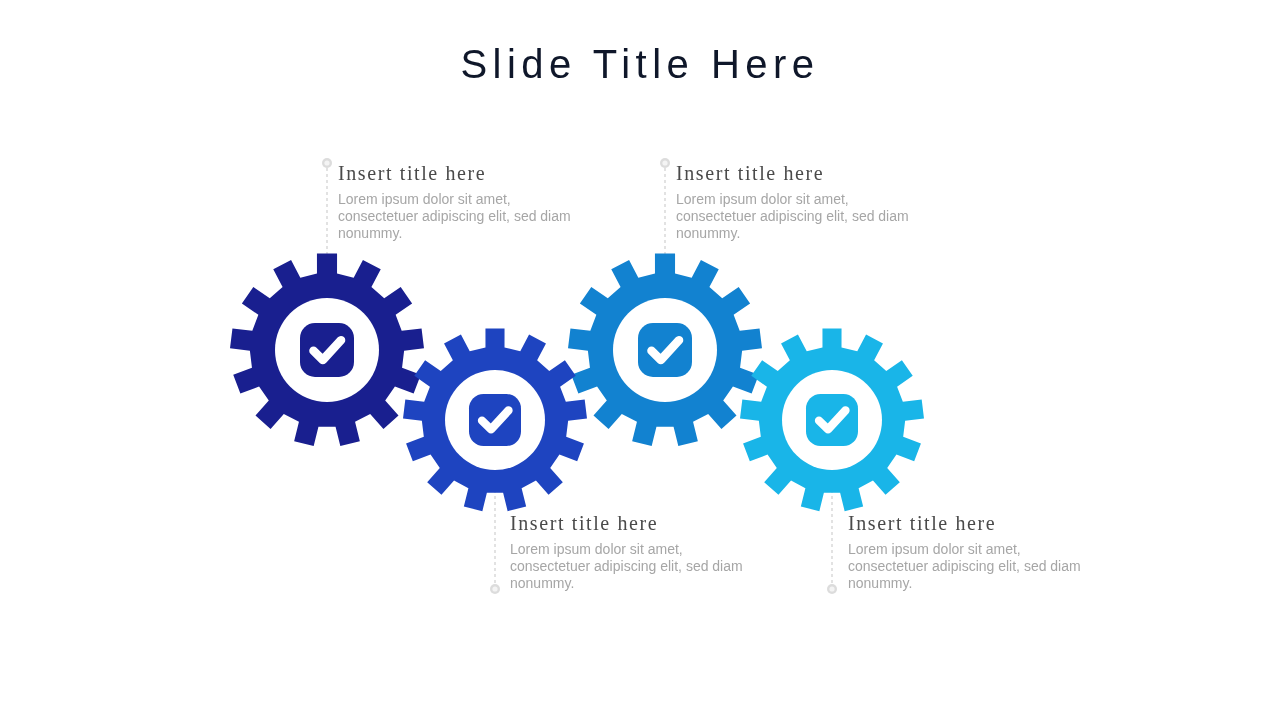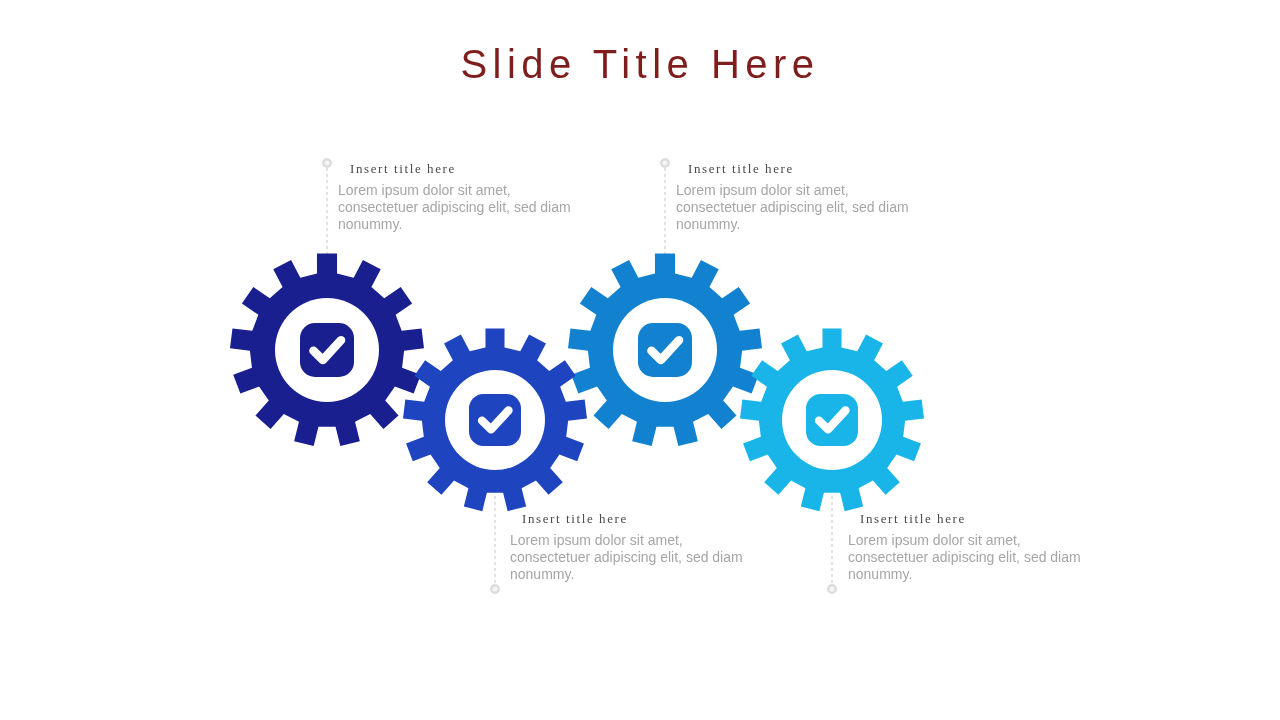--- a/index.html
+++ b/index.html
@@ -43,49 +43,48 @@
     width: 1280px;
     height: 720px;
   }
 
   
   .callout {
     position: absolute;
     width: 250px;
   }
   .callout-title {
-    font-size: 13px;
+    font-size: 20px;
     font-weight: 400;
     letter-spacing: 1.6px;
     color: #4a4a4a;
     line-height: 1.25;
     white-space: nowrap;
     font-family: "Liberation Serif", serif;
-    margin-left: 12px;
   }
   .callout-body {
     margin-top: 5px;
     font-size: 14px;
     font-weight: 400;
     line-height: 1.22;
     color: #a6a6a6;
     font-family: "Liberation Sans", sans-serif;
   }
 
   .callout-1 { left: 338px; top: 161px; }
   .callout-2 { left: 676px; top: 161px; }
   .callout-3 { left: 510px; top: 511px; }
   .callout-4 { left: 848px; top: 511px; }
 </style>
 </head>
 <body>
 
 <div id="slide" style="background: rgb(255, 255, 255);">
 
-  <div id="slide-title" style="color: #7f1d1d;">Slide Title Here</div>
+  <div id="slide-title" style="color: #0f172a;">Slide Title Here</div>
 
   <svg id="gear-stage" viewBox="0 0 1280 720" xmlns="http://www.w3.org/2000/svg">
 
     <g>
       <line x1="327" y1="162" x2="327" y2="272" stroke="#cfcfcf" stroke-width="1.2" stroke-dasharray="3 3"></line>
       <circle cx="327" cy="163" r="5" fill="#dcdcdc"></circle>
       <circle cx="327" cy="163" r="2.6" fill="#f4f4f4"></circle>
 
       <line x1="495" y1="478" x2="495" y2="590" stroke="#cfcfcf" stroke-width="1.2" stroke-dasharray="3 3"></line>
       <circle cx="495" cy="589" r="5" fill="#dcdcdc"></circle>

